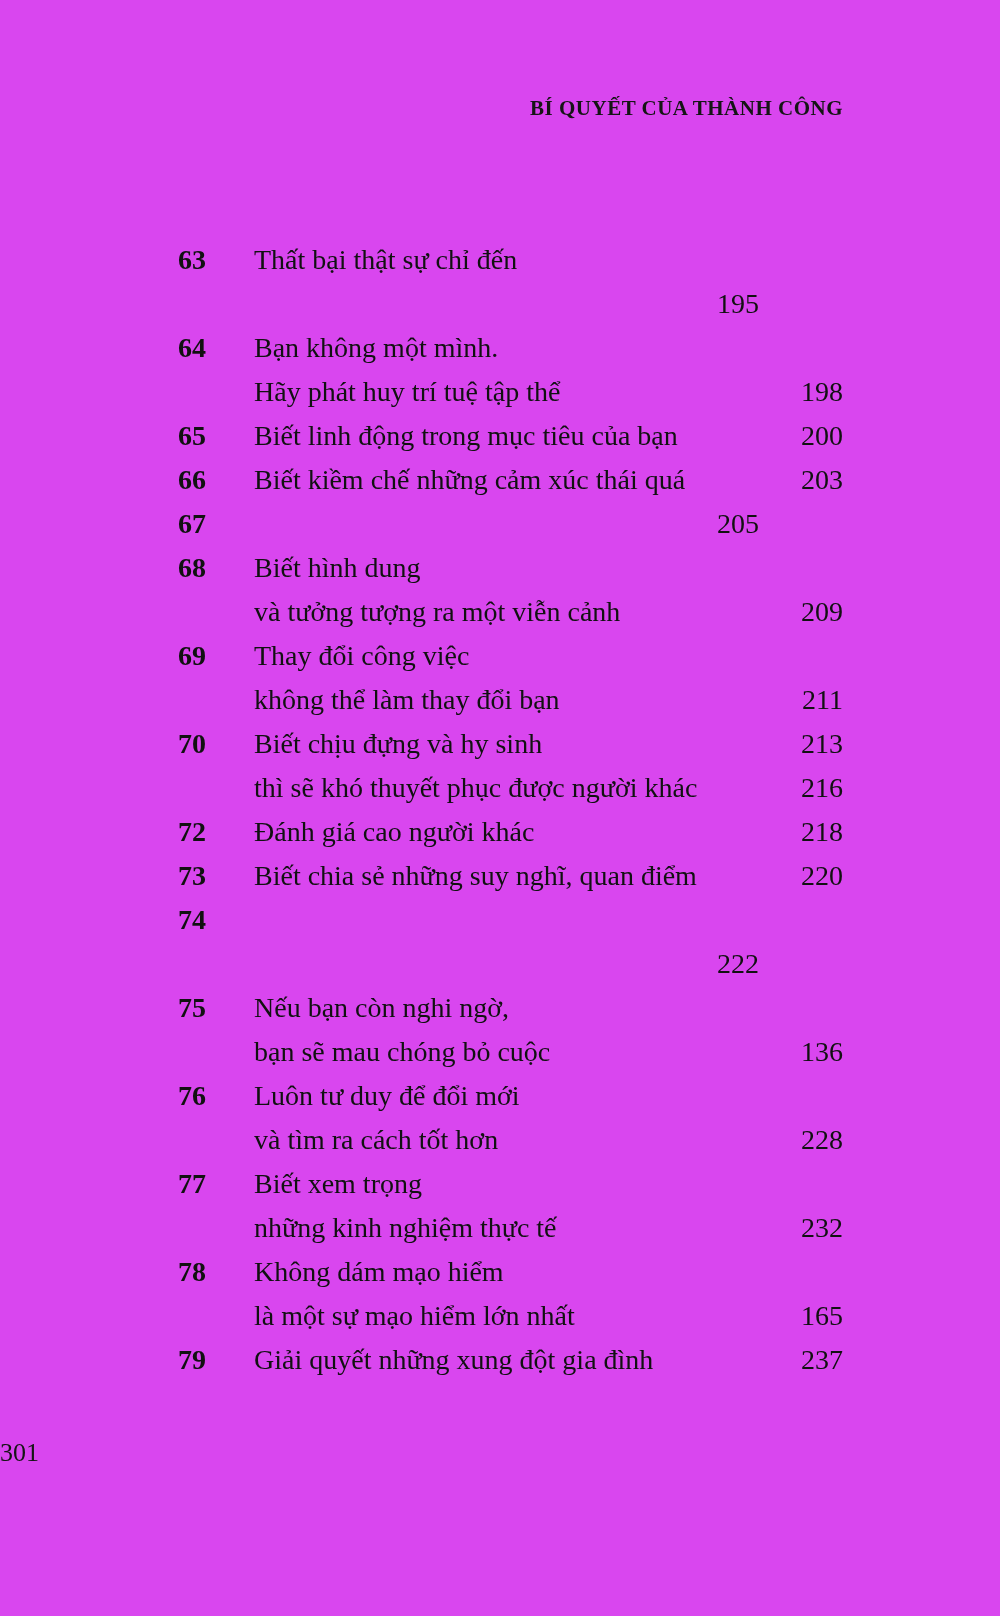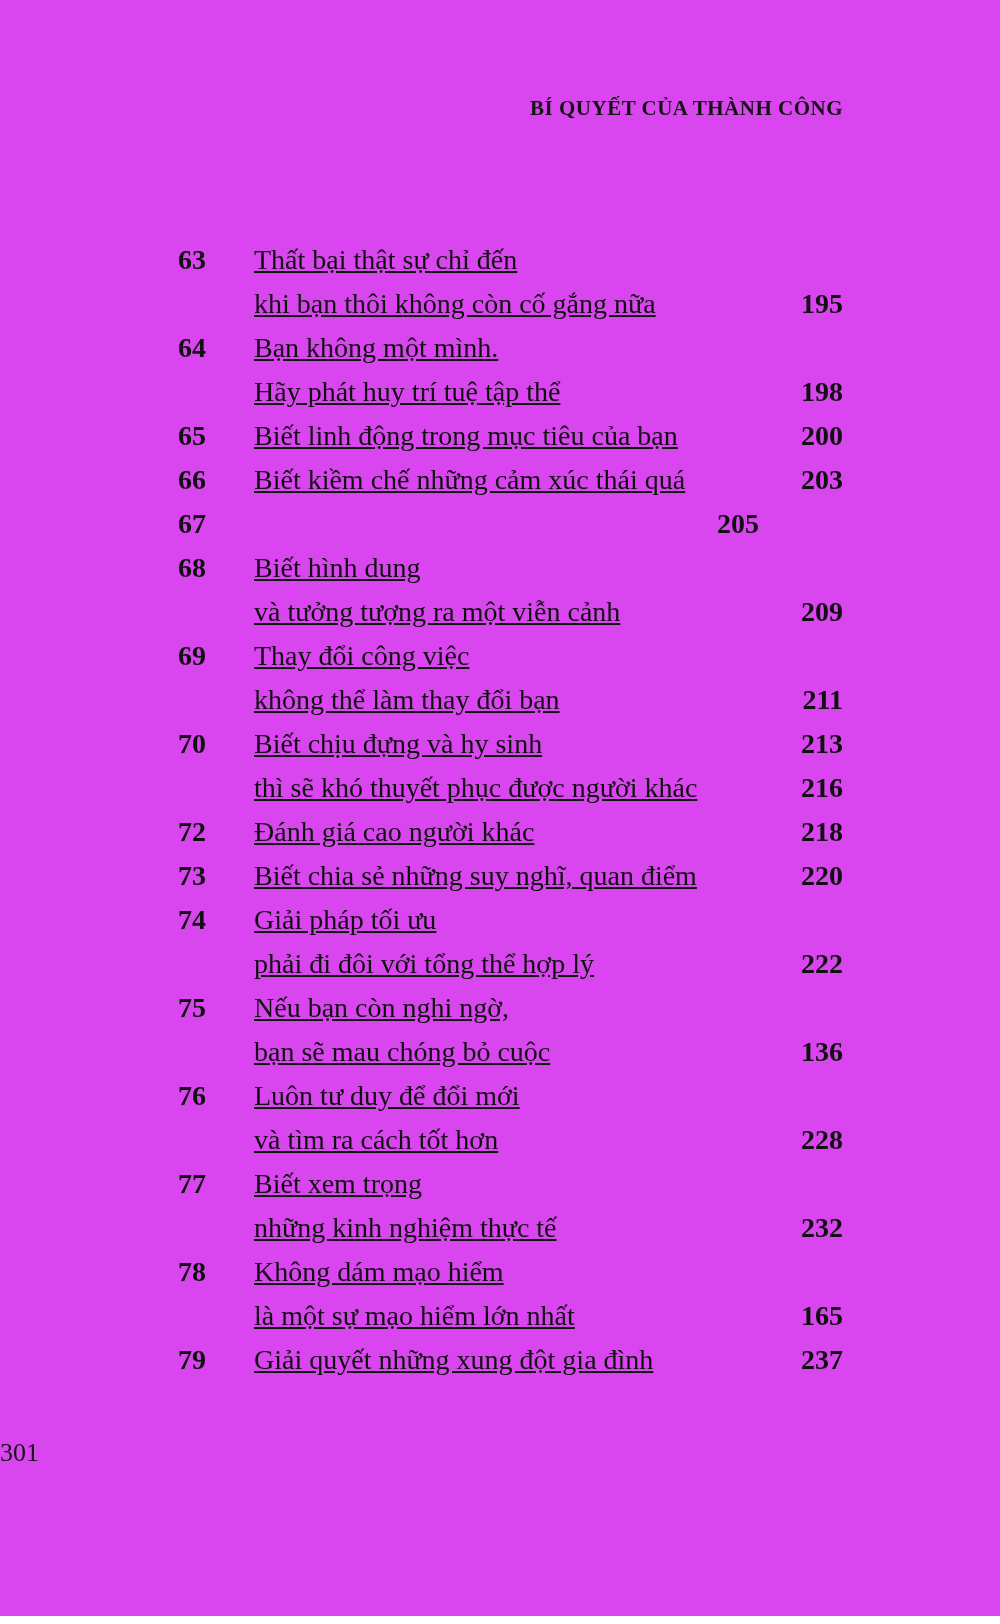--- a/index.html
+++ b/index.html
@@ -40,25 +40,24 @@
     grid-template-columns: 76px 1fr 84px;
     align-items: baseline;
     font-size: 28px;
     line-height: 44px;
   }
   .num {
     font-weight: 700;
   }
   .text {
     font-weight: 400;
-    text-decoration: underline;
   }
   .pageno {
     text-align: right;
-    font-weight: 700;
+    font-weight: 400;
   }
   .folio {
     position: absolute;
     top: 1438px;
     left: 0;
     width: 100%;
     text-align: left;
     font-size: 26px;
     color: #151515;
   }
@@ -71,21 +70,20 @@
   <div class="running-head">BÍ QUYẾT CỦA THÀNH CÔNG</div>
 
   <div class="toc">
       <div class="line">
         <span class="num">63</span>
         <span class="text">Thất bại thật sự chỉ đến</span>
         <span class="pageno"></span>
       </div>
       <div class="line">
         <span class="num"></span>
-        <span class="text">khi bạn thôi không còn cố gắng nữa</span>
         <span class="pageno">195</span>
       </div>
       <div class="line">
         <span class="num">64</span>
         <span class="text">Bạn không một mình.</span>
         <span class="pageno"></span>
       </div>
       <div class="line">
         <span class="num"></span>
         <span class="text">Hãy phát huy trí tuệ tập thể</span>
@@ -140,26 +138,24 @@
         <span class="text">Đánh giá cao người khác</span>
         <span class="pageno">218</span>
       </div>
       <div class="line">
         <span class="num">73</span>
         <span class="text">Biết chia sẻ những suy nghĩ, quan điểm</span>
         <span class="pageno">220</span>
       </div>
       <div class="line">
         <span class="num">74</span>
-        <span class="text">Giải pháp tối ưu</span>
-        <span class="pageno"></span>
-      </div>
-      <div class="line">
-        <span class="num"></span>
-        <span class="text">phải đi đôi với tổng thể hợp lý</span>
+        <span class="pageno"></span>
+      </div>
+      <div class="line">
+        <span class="num"></span>
         <span class="pageno">222</span>
       </div>
       <div class="line">
         <span class="num">75</span>
         <span class="text">Nếu bạn còn nghi ngờ,</span>
         <span class="pageno"></span>
       </div>
       <div class="line">
         <span class="num"></span>
         <span class="text">bạn sẽ mau chóng bỏ cuộc</span>

